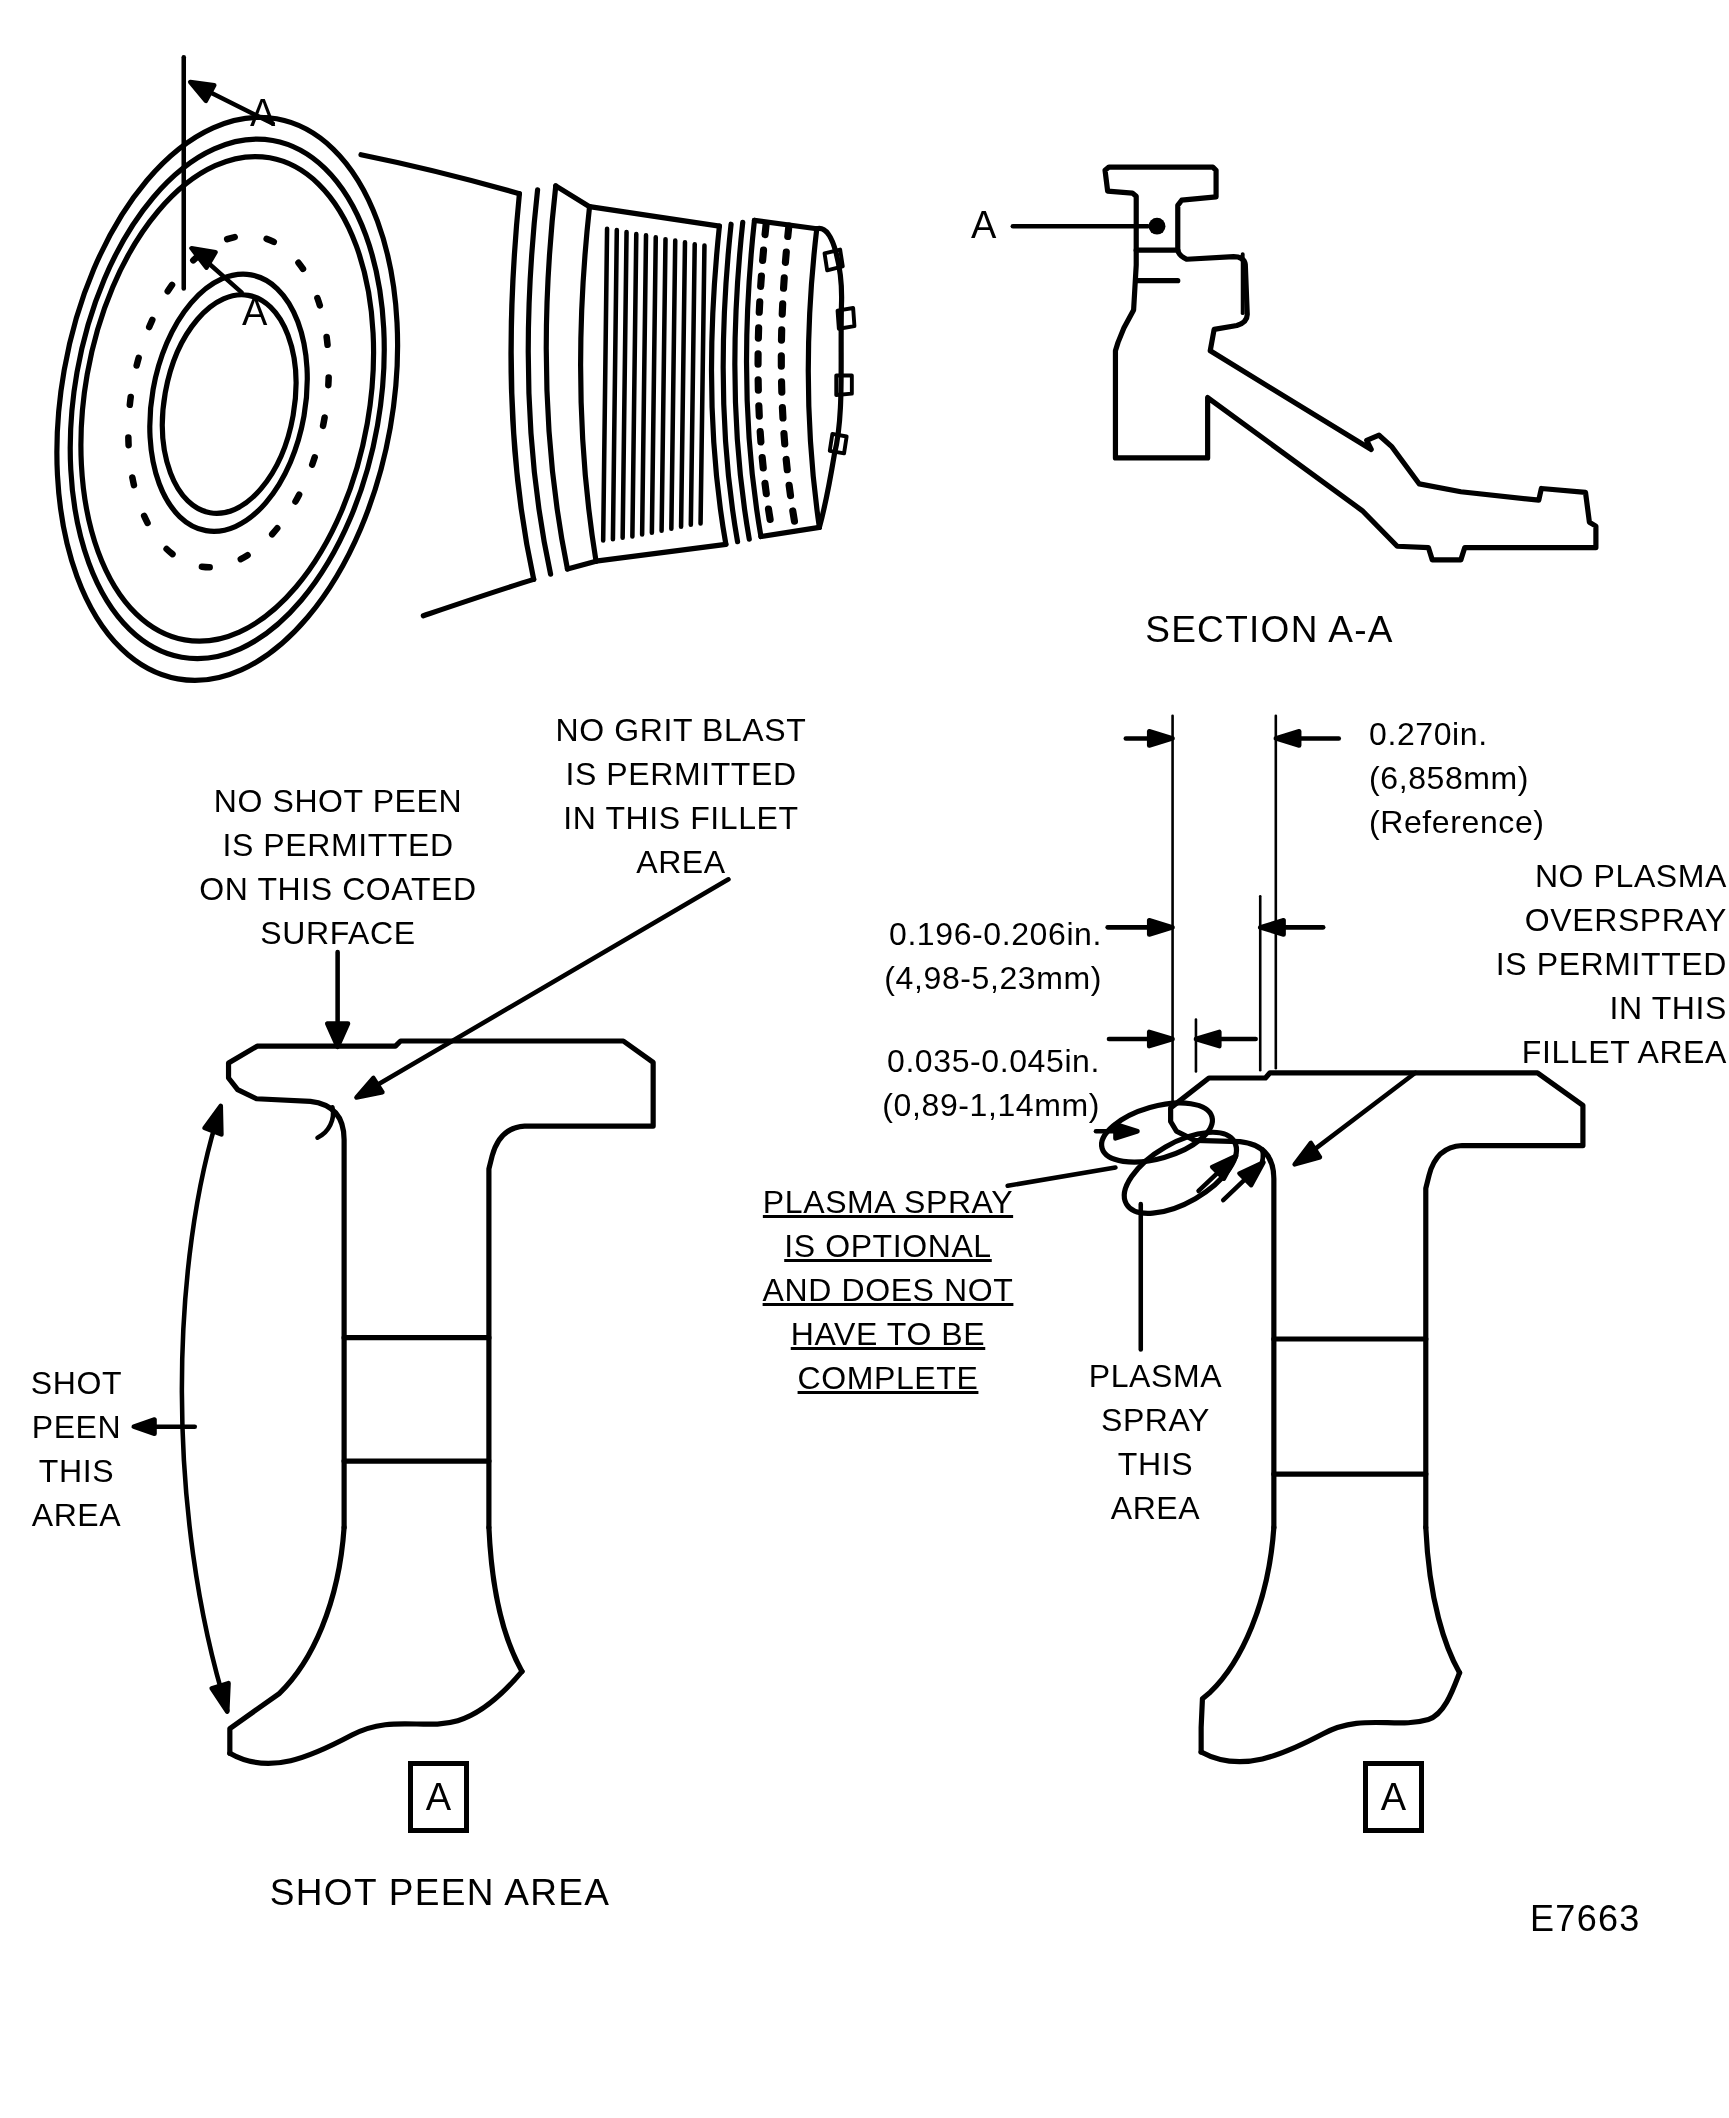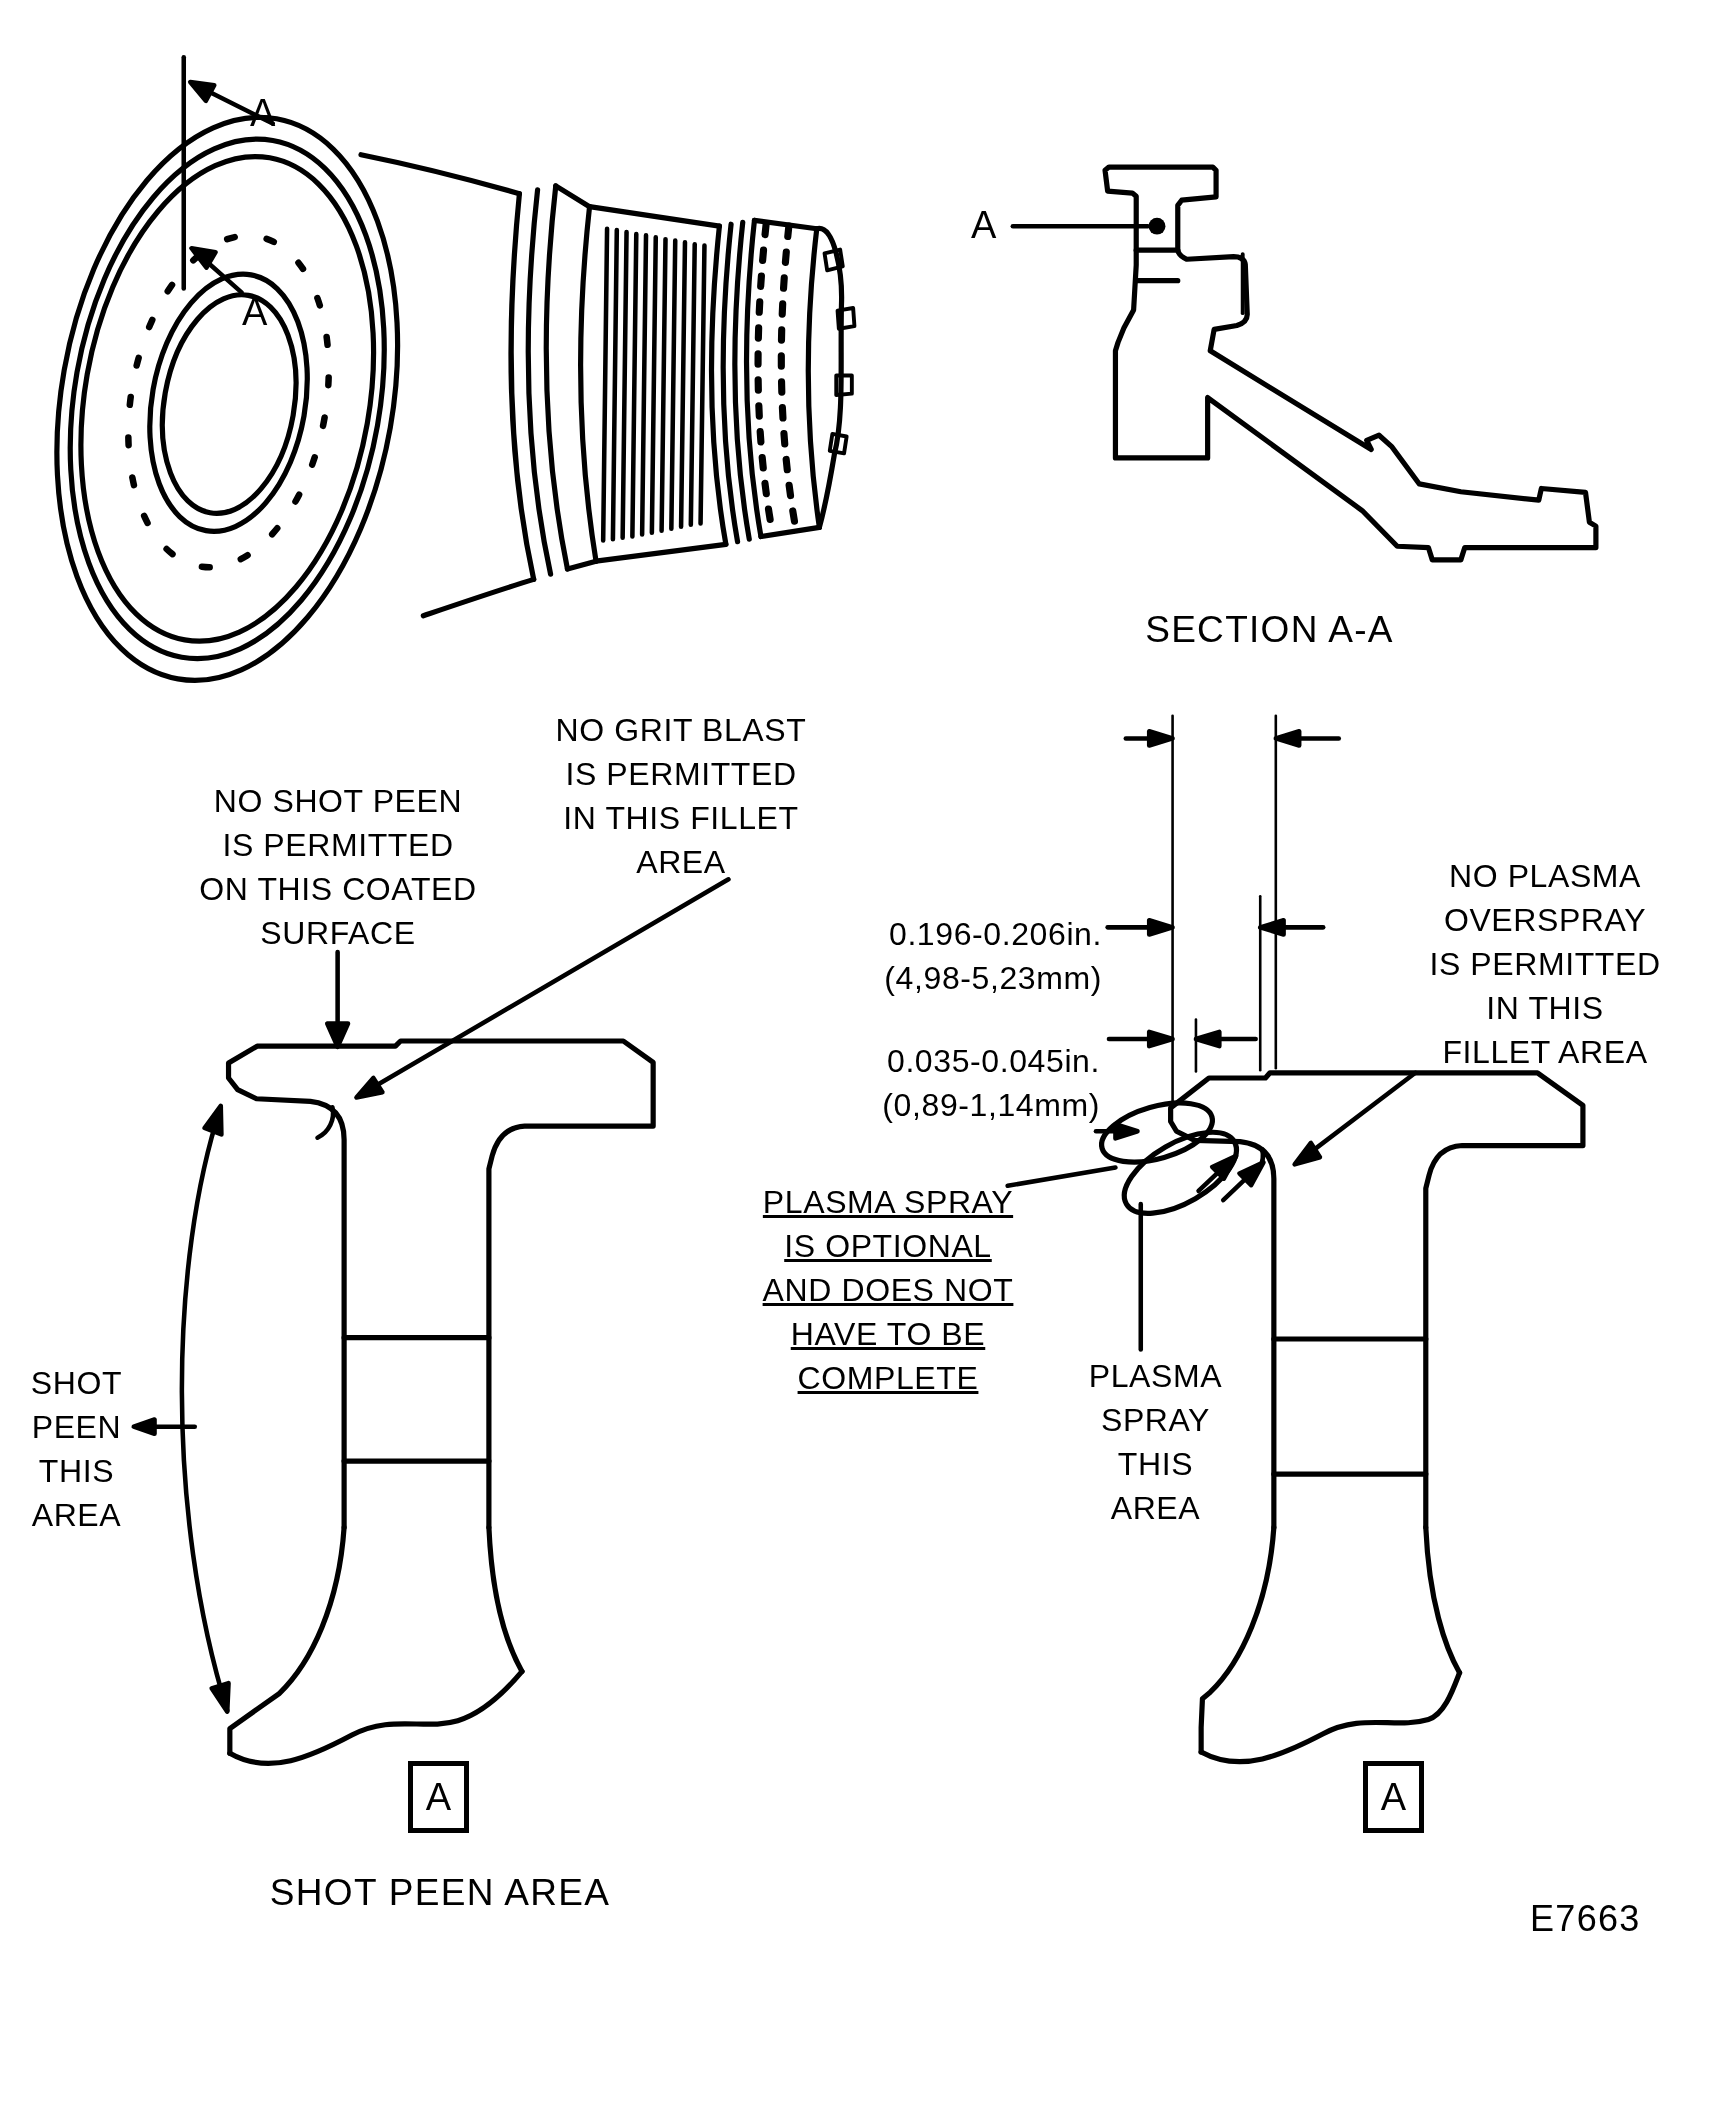--- a/index.html
+++ b/index.html
@@ -213,26 +213,29 @@
 SURFACE</div>
   <div class="txt center" style="left:499px;top:708px;width:364px;">NO GRIT BLAST
 IS PERMITTED
 IN THIS FILLET
 AREA</div>
   <div class="txt center" style="left:0px;top:1325px;width:153px;margin-top:36px;">SHOT
 PEEN
 THIS
 AREA</div>
 
+  <div class="txt" style="left:1369px;top:712px;">0.270in.
+(6,858mm)
+(Reference)</div>
   <div class="txt right" style="left:805px;top:912px;width:297px;">0.196-0.206in.
 (4,98-5,23mm)</div>
   <div class="txt right" style="left:805px;top:1039px;width:295px;">0.035-0.045in.
 (0,89-1,14mm)</div>
 
-  <div class="txt center" style="left:1363px;top:854px;width:364px;">NO PLASMA
+  <div class="txt center" style="left:1363px;top:854px;width:364px;text-align:right;">NO PLASMA
 OVERSPRAY
 IS PERMITTED
 IN THIS
 FILLET AREA</div>
   <div class="txt center" style="left:706px;top:1180px;width:364px;text-decoration:underline;">PLASMA SPRAY
 IS OPTIONAL
 AND DOES NOT
 HAVE TO BE
 COMPLETE</div>
   <div class="txt center" style="left:1071px;top:1354px;width:169px;">PLASMA

